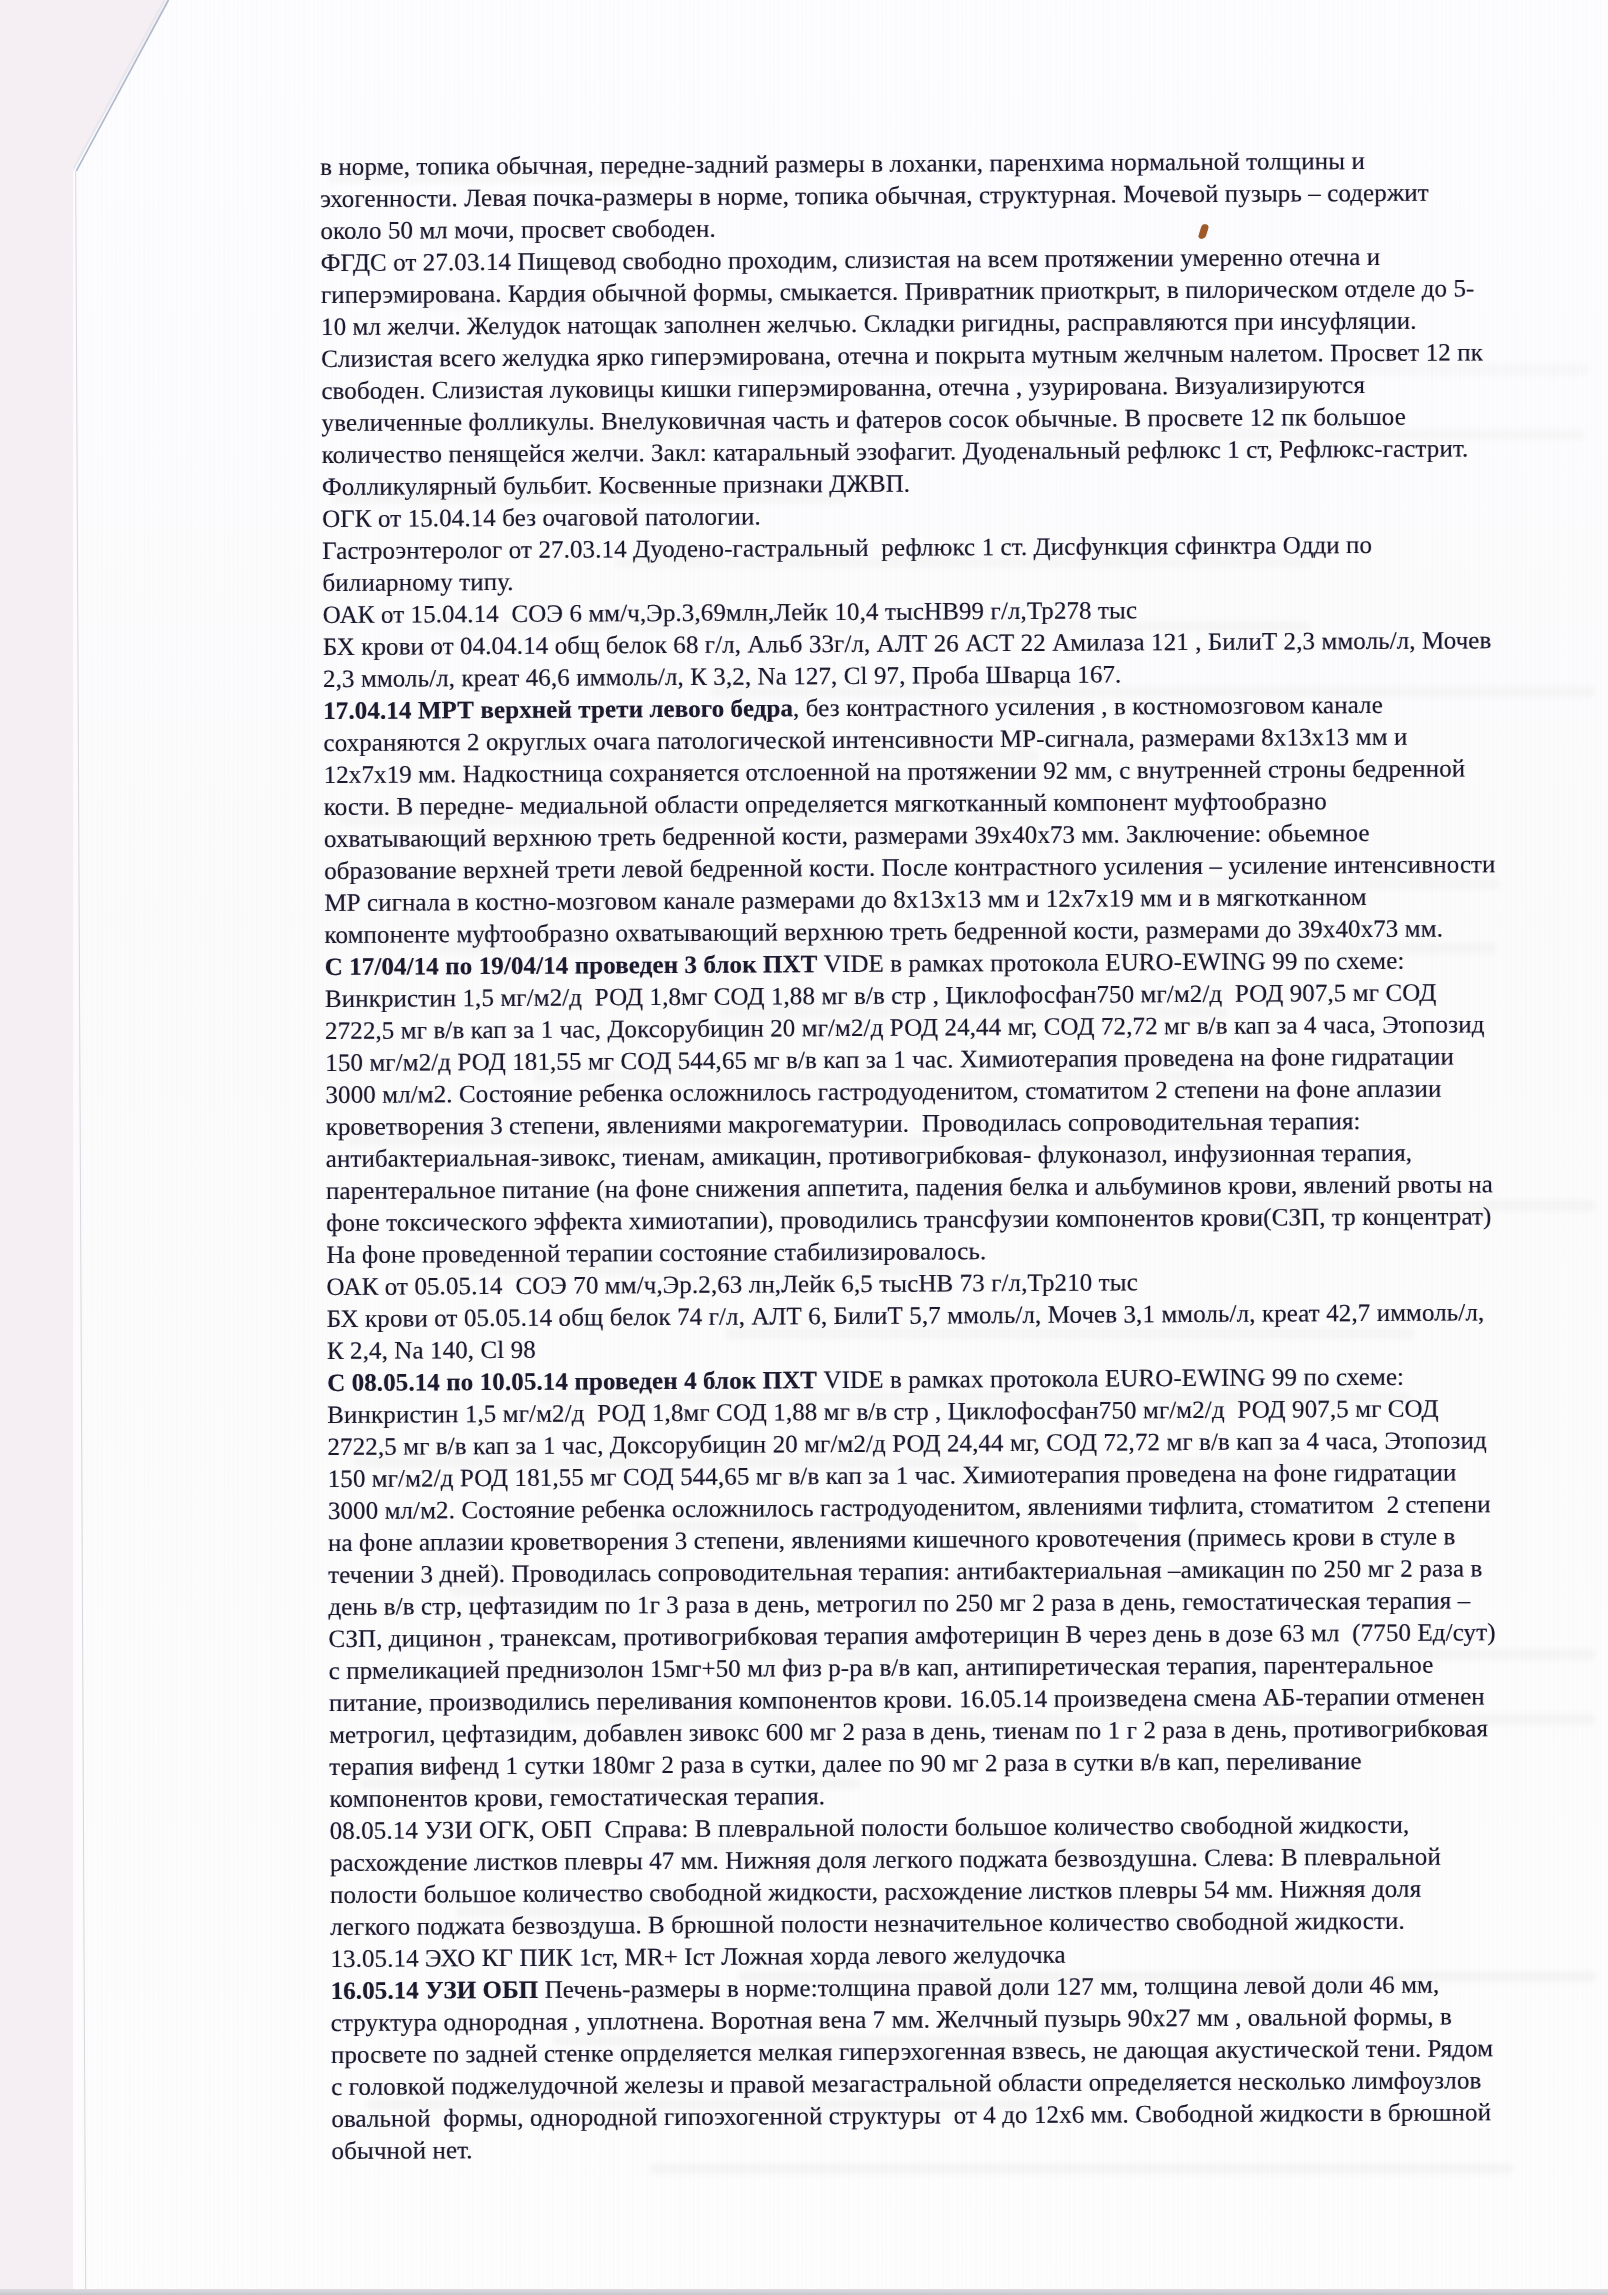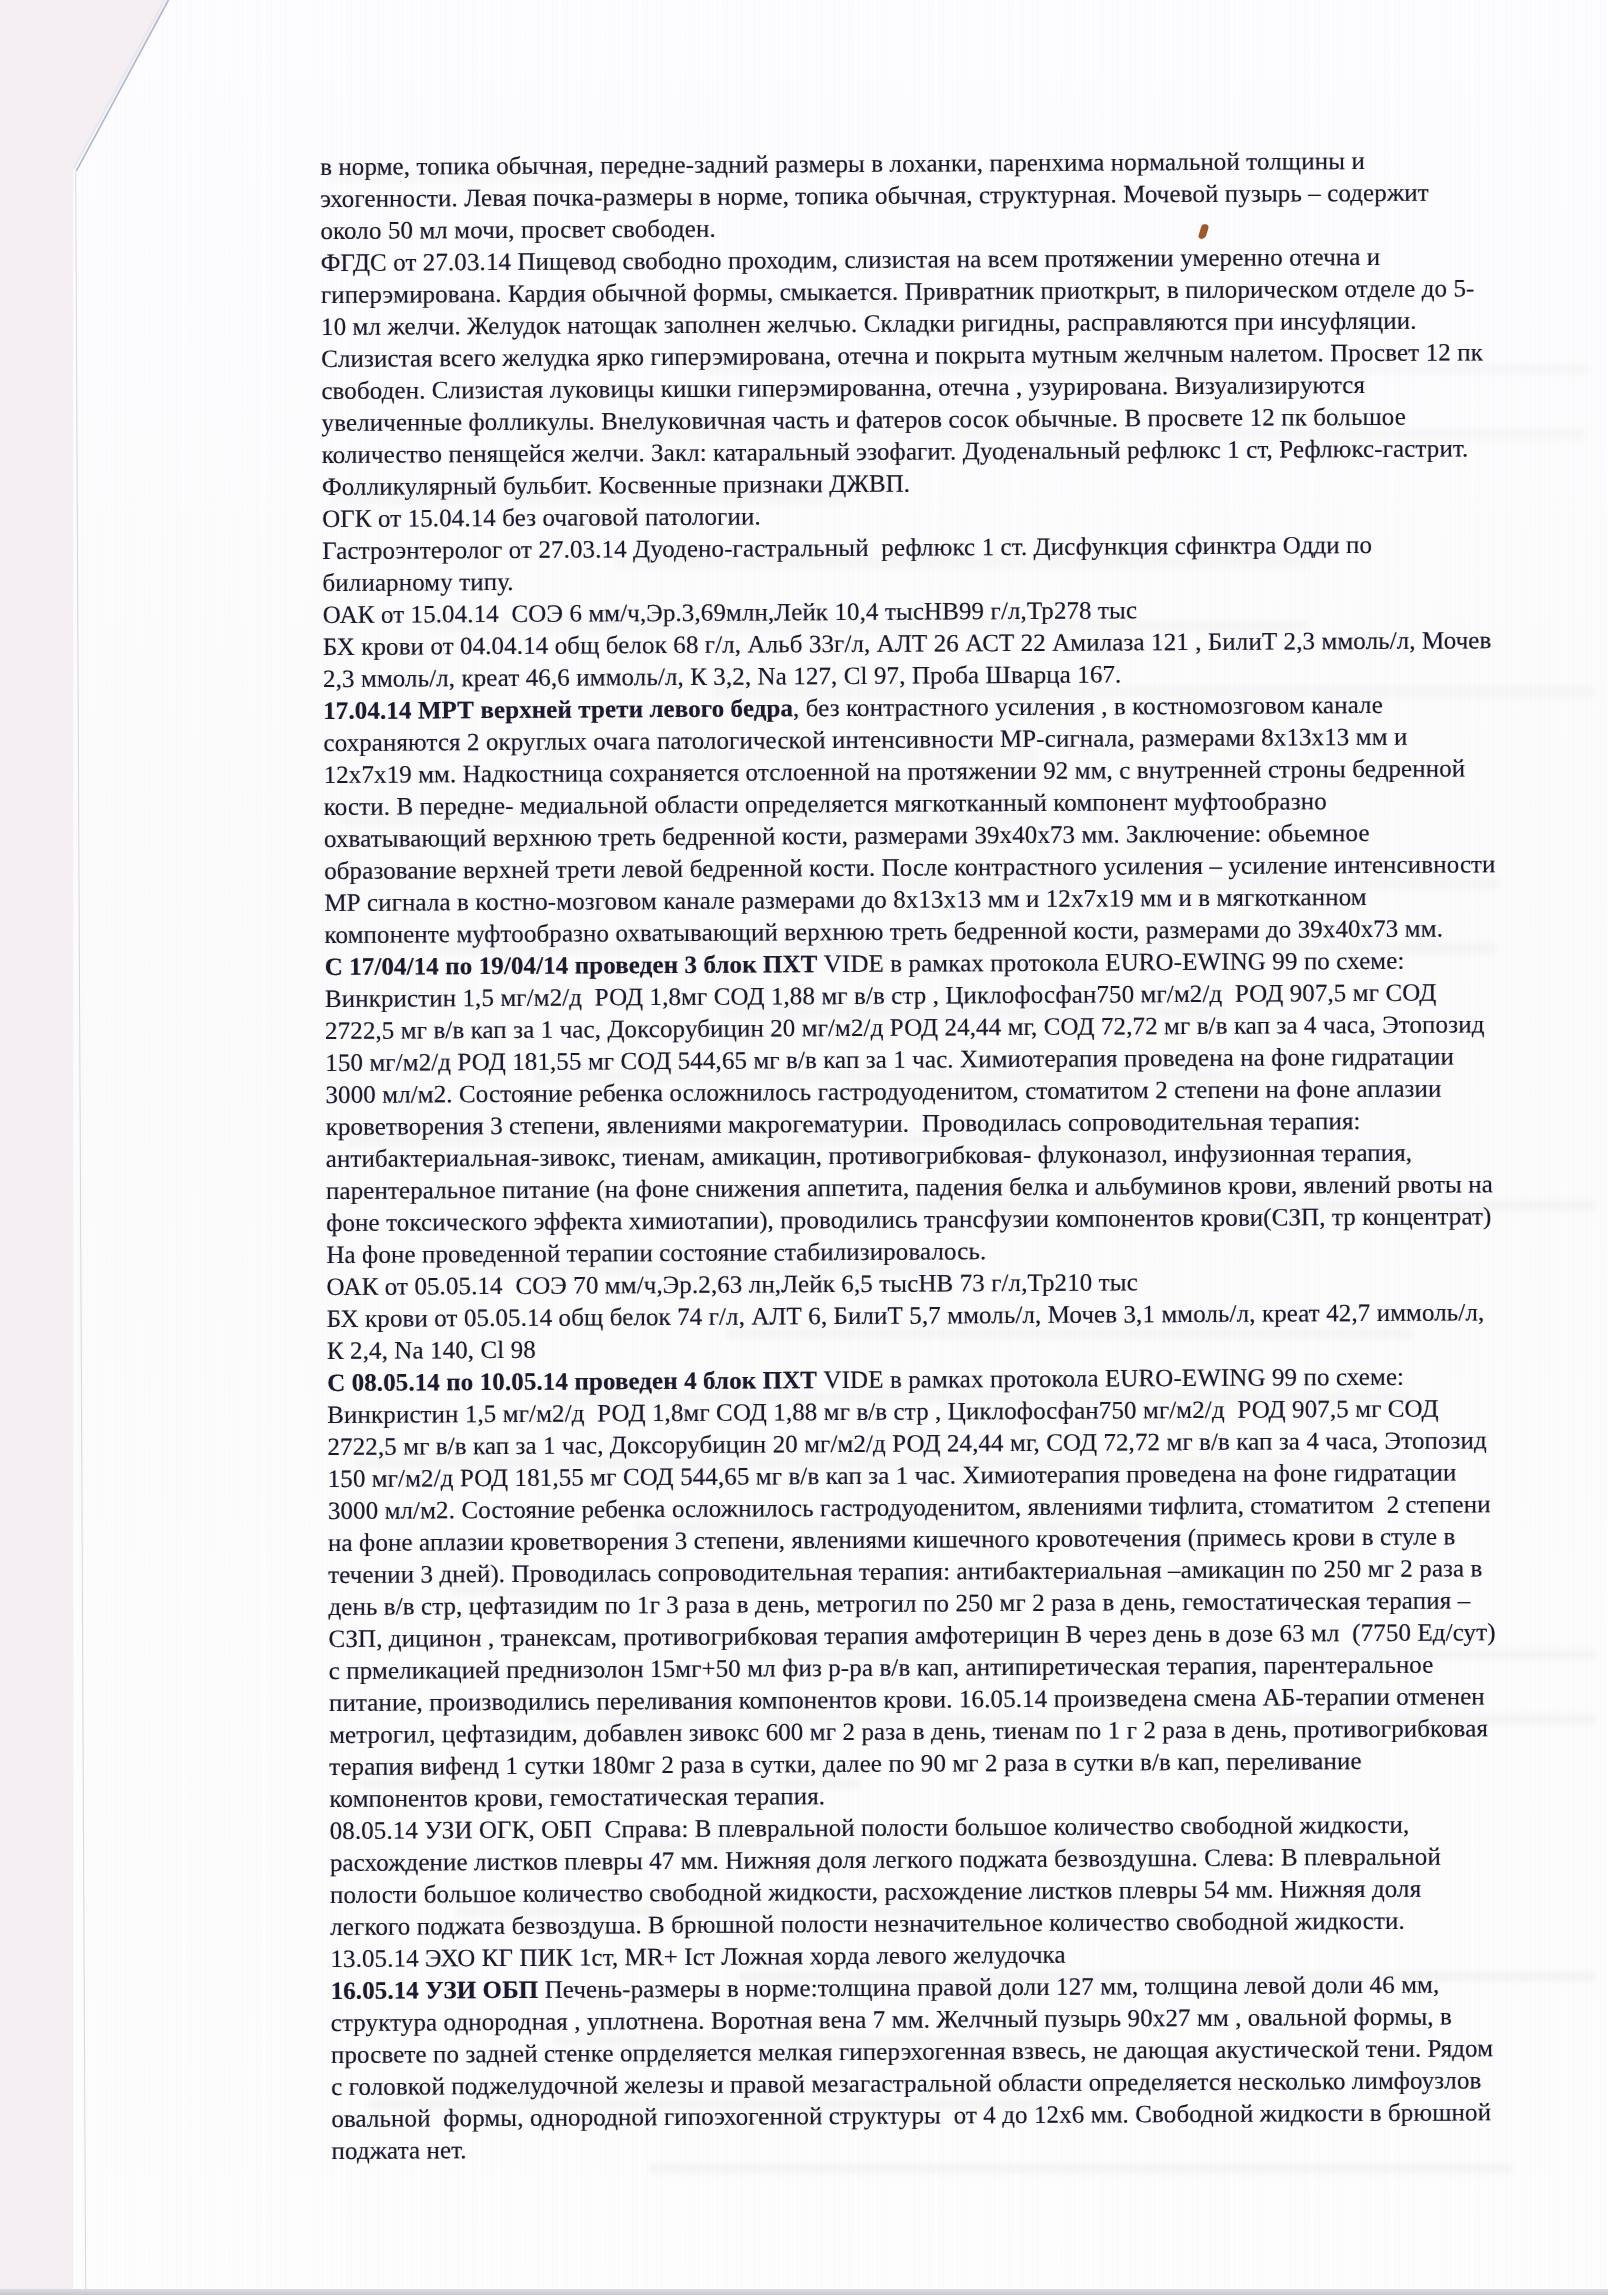--- a/index.html
+++ b/index.html
@@ -127,21 +127,21 @@
         <div class="line"><span>08.05.14 УЗИ ОГК, ОБП  Справа: В плевральной полости большое количество свободной жидкости,</span></div>
         <div class="line"><span>расхождение листков плевры 47 мм. Нижняя доля легкого поджата безвоздушна. Слева: В плевральной</span></div>
         <div class="line"><span>полости большое количество свободной жидкости, расхождение листков плевры 54 мм. Нижняя доля</span></div>
         <div class="line"><span>легкого поджата безвоздуша. В брюшной полости незначительное количество свободной жидкости.</span></div>
         <div class="line"><span>13.05.14 ЭХО КГ ПИК 1ст, MR+ Iст Ложная хорда левого желудочка</span></div>
         <div class="line"><span class="b">16.05.14 УЗИ ОБП</span><span> Печень-размеры в норме:толщина правой доли 127 мм, толщина левой доли 46 мм,</span></div>
         <div class="line"><span>структура однородная , уплотнена. Воротная вена 7 мм. Желчный пузырь 90х27 мм , овальной формы, в</span></div>
         <div class="line"><span>просвете по задней стенке опрделяется мелкая гиперэхогенная взвесь, не дающая акустической тени. Рядом</span></div>
         <div class="line"><span>с головкой поджелудочной железы и правой мезагастральной области определяется несколько лимфоузлов</span></div>
         <div class="line"><span>овальной  формы, однородной гипоэхогенной структуры  от 4 до 12х6 мм. Свободной жидкости в брюшной</span></div>
-        <div class="line"><span>поджата нет.</span></div>
+        <div class="line"><span>обычной нет.</span></div>
       </div>
     <div id="bleed-layer">
         <div class="bleed" style="left: 254px; top: 172px; width: 334px; opacity: 0.045;"></div>
         <div class="bleed" style="left: 350px; top: 300px; width: 700px; opacity: 0.047;"></div>
         <div class="bleed" style="left: 632px; top: 364px; width: 883px; opacity: 0.048;"></div>
         <div class="bleed" style="left: 446px; top: 429px; width: 1066px; opacity: 0.049;"></div>
         <div class="bleed" style="left: 260px; top: 493px; width: 514px; opacity: 0.05;"></div>
         <div class="bleed" style="left: 542px; top: 557px; width: 697px; opacity: 0.051;"></div>
         <div class="bleed" style="left: 357px; top: 621px; width: 880px; opacity: 0.052;"></div>
         <div class="bleed" style="left: 638px; top: 686px; width: 884px; opacity: 0.053;"></div>

